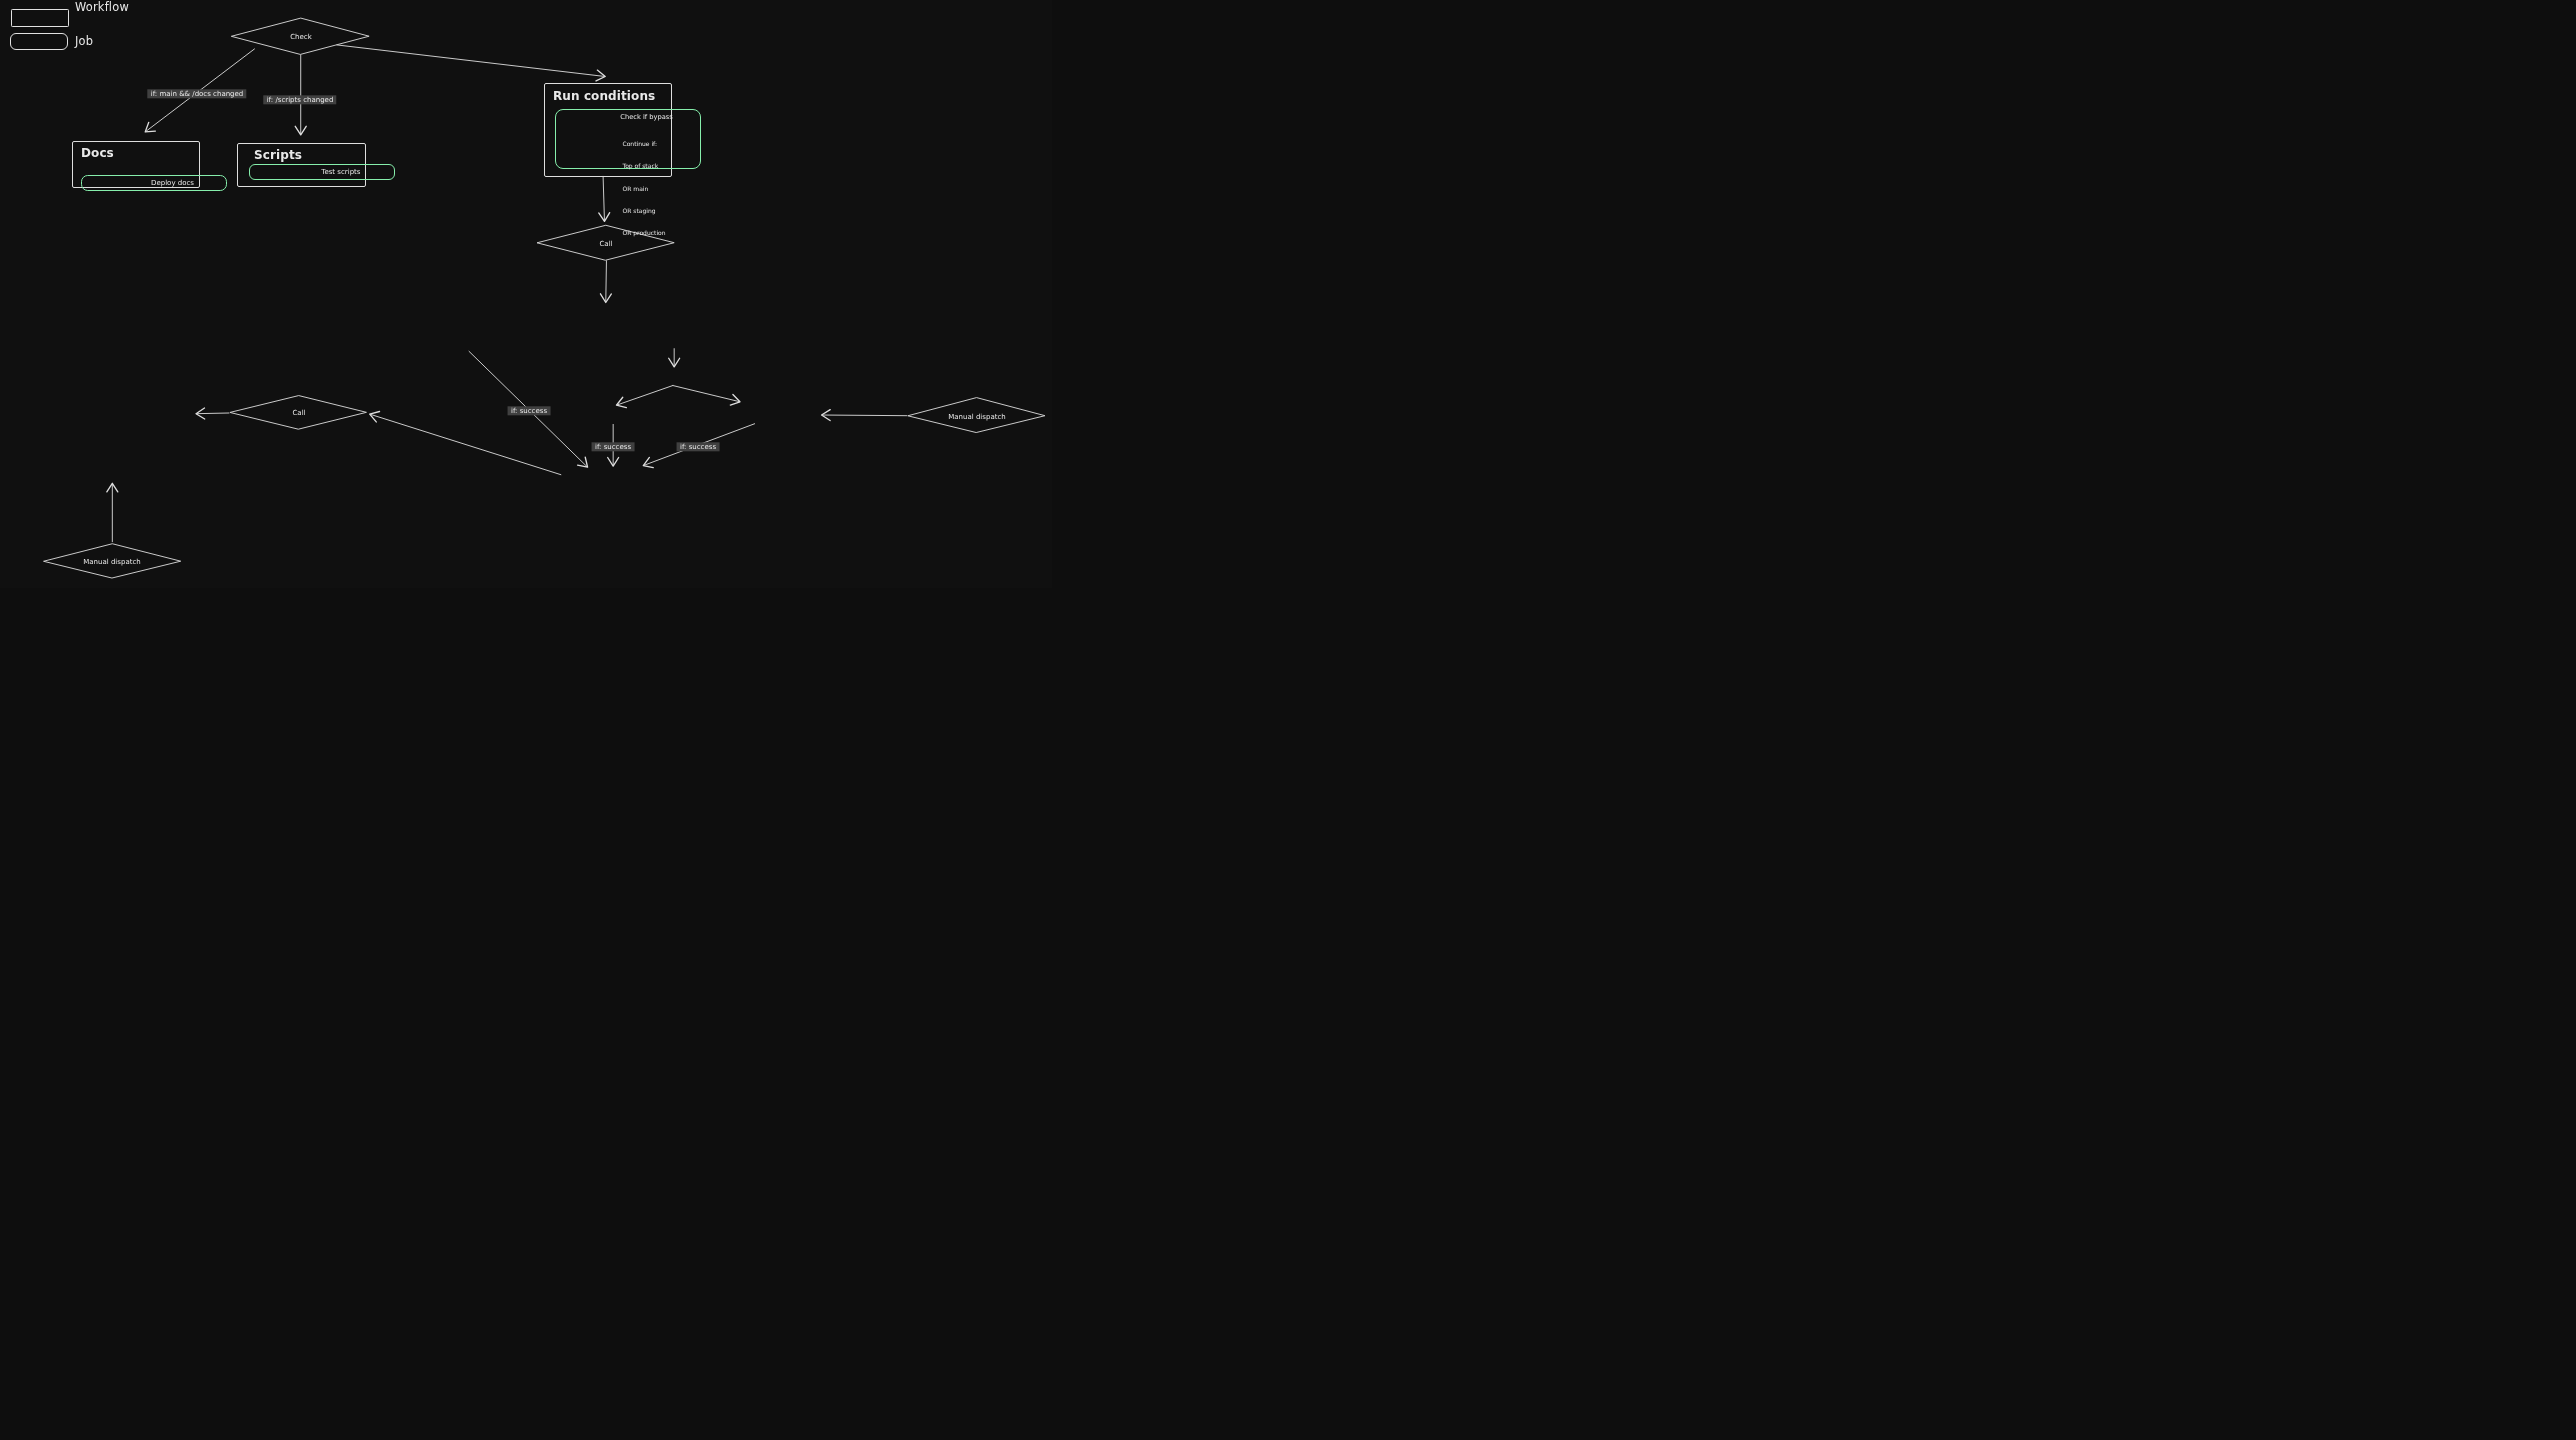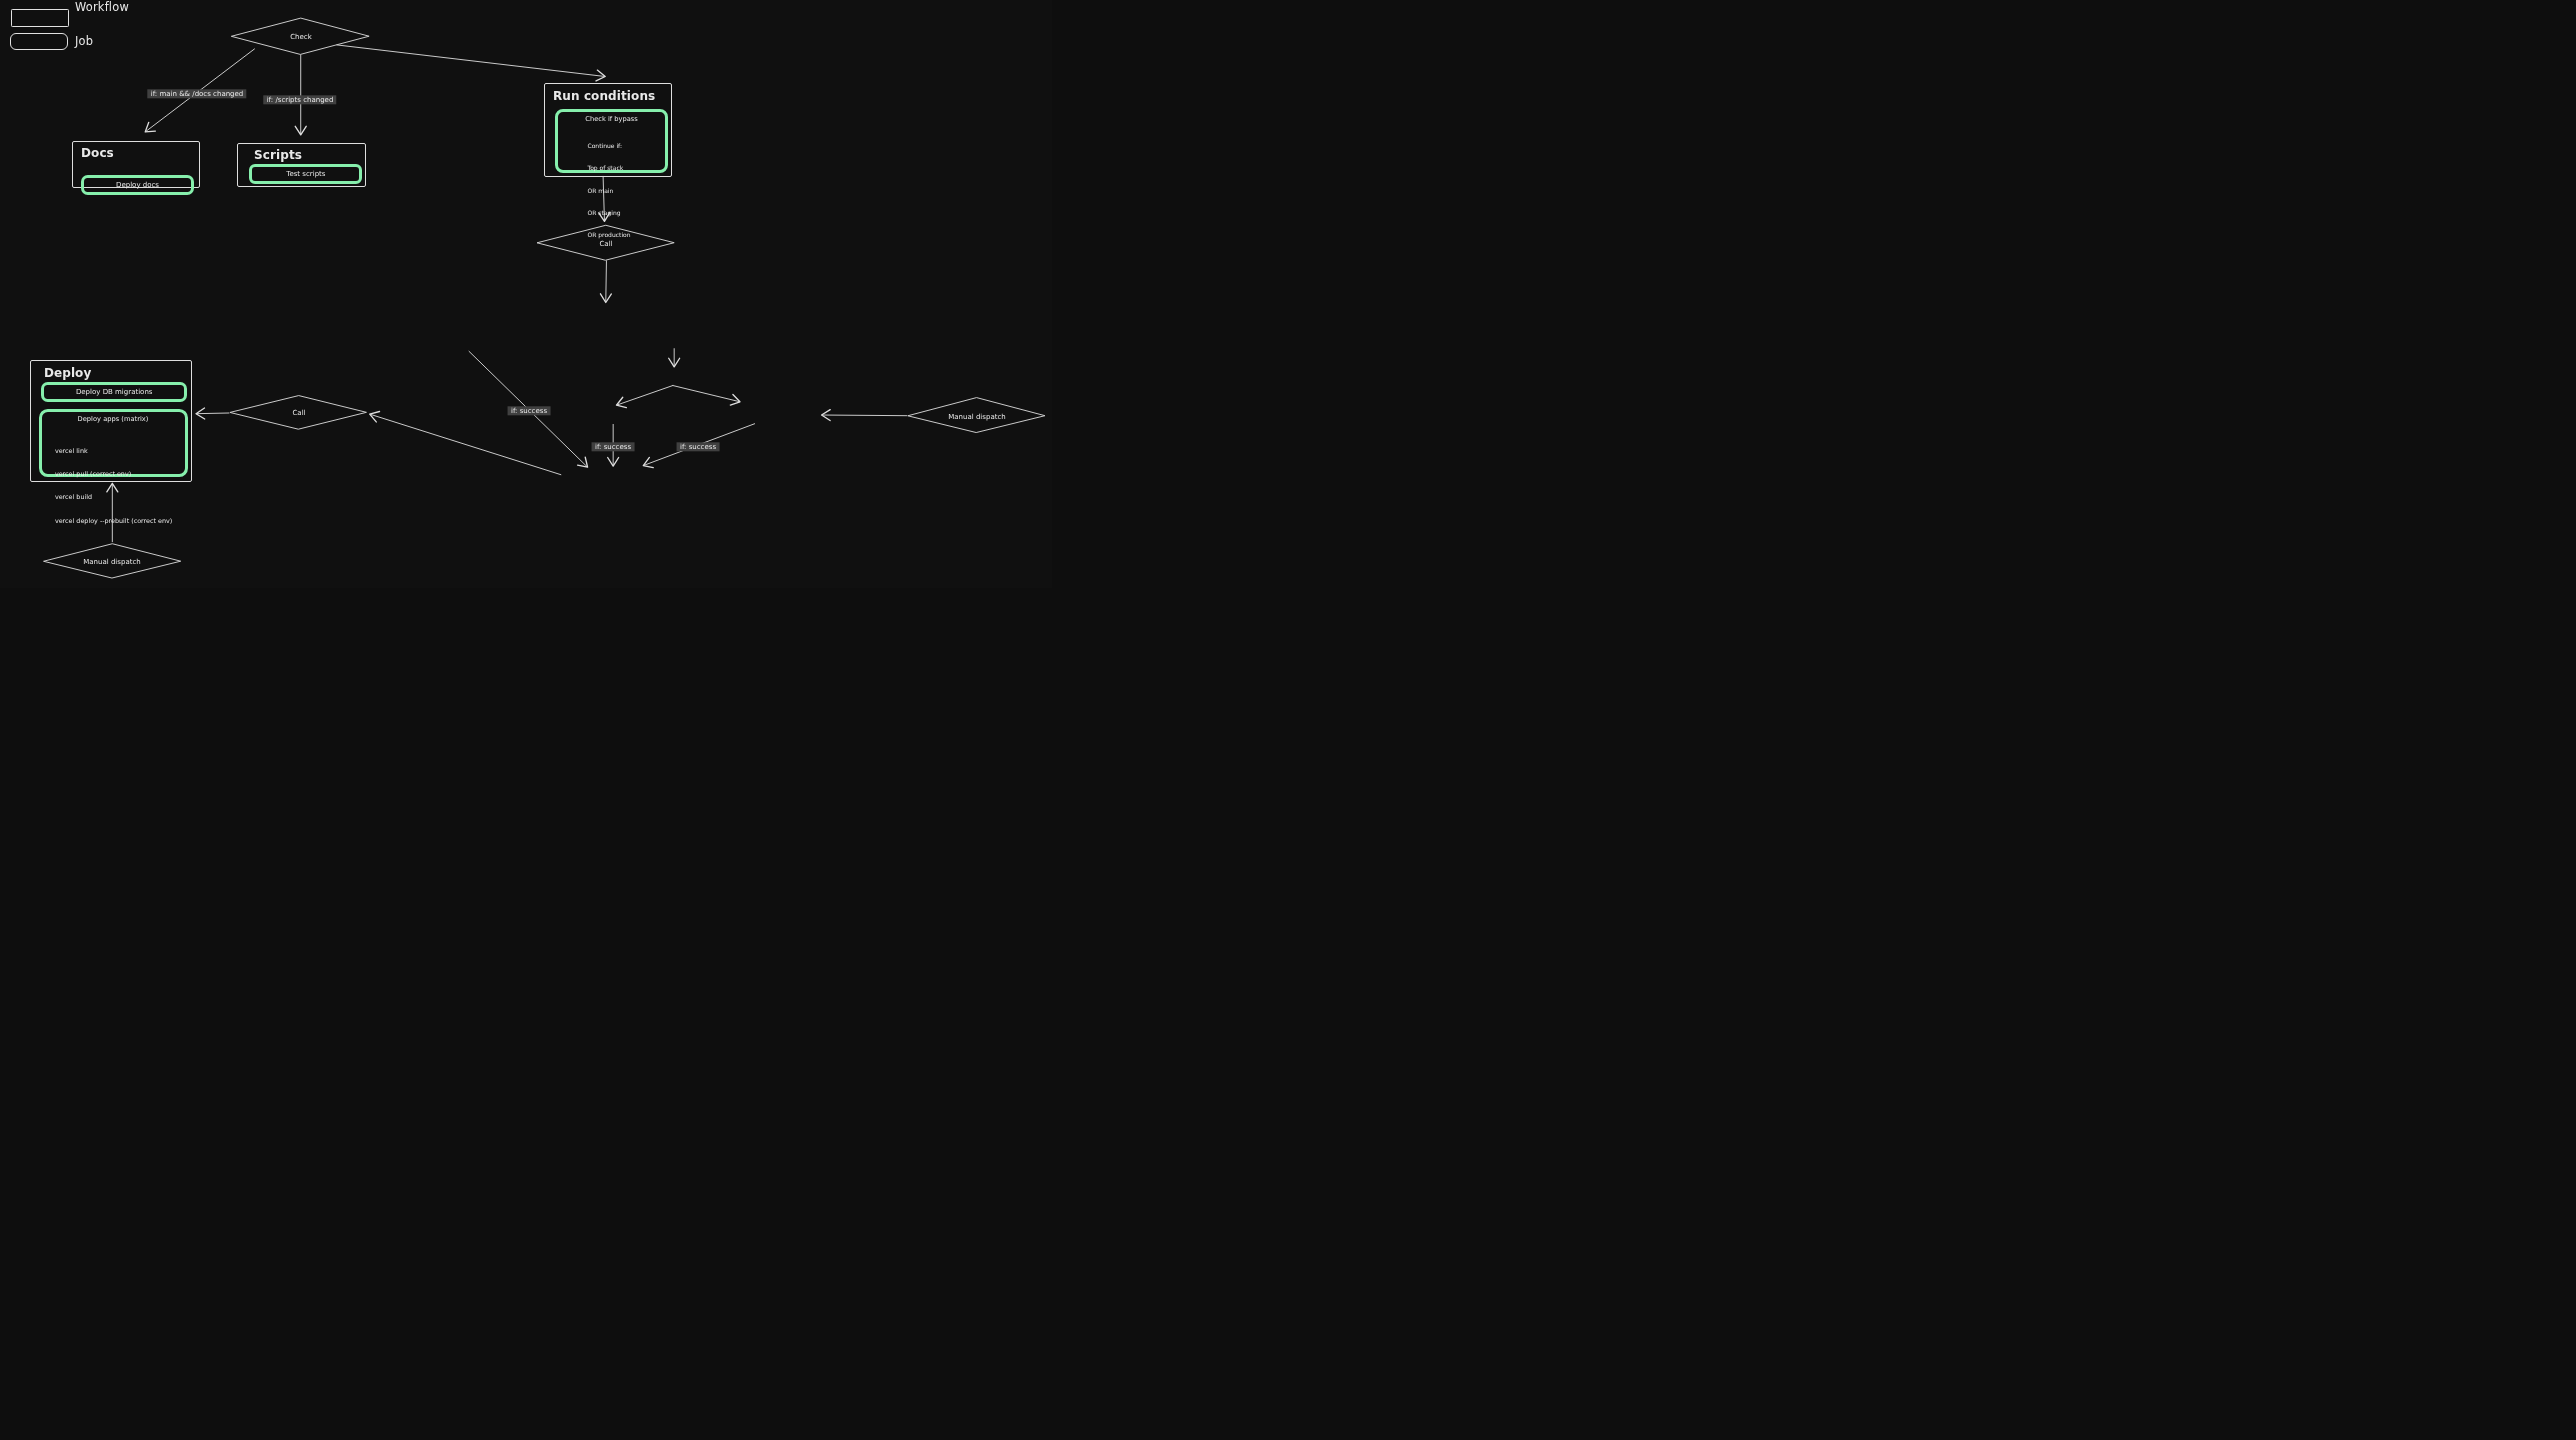--- a/index.html
+++ b/index.html
@@ -6,23 +6,23 @@
   .canvas{
     position:relative;width:1052px;height:588px;background:#101010;
     font-family:"DejaVu Sans",sans-serif;color:#e9e9e9;overflow:hidden;
   }
   .layer{position:absolute;left:0;top:0;width:1052px;height:588px;}
   svg.layer{pointer-events:none;}
   
   .wf{position:absolute;border:1.1px solid #dedede;border-radius:2px;background:transparent;}
   .wf-title{position:absolute;font-size:12px;letter-spacing:0.1px;white-space:nowrap;font-weight:bold;}
   
-  .job{position:absolute;border:3px solid #86efac;border-radius:6.7px;
+  .job{position:absolute;border:1px solid #86efac;border-radius:6.7px;
        display:flex;align-items:center;justify-content:center;
-       font-size:7px;white-space:nowrap;background:transparent;}
+       font-size:7px;white-space:nowrap;background:transparent;padding-left:37px;}
   .job-multi{flex-direction:column;justify-content:flex-start;align-items:stretch;}
   .job-heading{text-align:center;font-size:6.7px;padding-top:3.4px;white-space:nowrap;}
   .job-lines{font-size:6.4px;line-height:7.7px;white-space:pre;}
   
   .edge-label{position:absolute;transform:translate(-50%,-50%);font-size:7px;
               background:#404040;padding:0.7px 3.4px;white-space:nowrap;z-index:4;}
   .diamond-label{position:absolute;transform:translate(-50%,-50%);font-size:7px;
                  white-space:nowrap;z-index:3;}
   .legend-label{position:absolute;font-size:11.4px;letter-spacing:0.2px;white-space:nowrap;}
   .legend-box{position:absolute;border:1.1px solid #e2e2e2;}
@@ -99,28 +99,15 @@
         <div>Continue if:</div>
         <div>Top of stack</div>
         <div>OR main</div>
         <div>OR staging</div>
         <div>OR production</div>
       </div>
     </div>
   </div>
 
 
-  <div class="wf" style="left:29.5px;top:360px;width:160px;height:120px;">
-    <div class="wf-title" style="left:13.4px;top:5.4px;">Deploy</div>
-    <div class="job" style="left:10.7px;top:21px;width:140px;height:14px;">Deploy DB migrations</div>
-    <div class="job job-multi" style="left:8px;top:48px;width:143px;height:62px;border-radius:8.7px;">
-      <div class="job-heading">Deploy apps (matrix)</div>
-      <div class="job-lines" style="padding:9.4px 0 0 13.4px;">
-        <div>vercel link</div>
-        <div>vercel pull (correct env)</div>
-        <div>vercel build</div>
-        <div>vercel deploy --prebuilt (correct env)</div>
-      </div>
-    </div>
-  </div>
 
 </div>
 
 
 </body></html>

